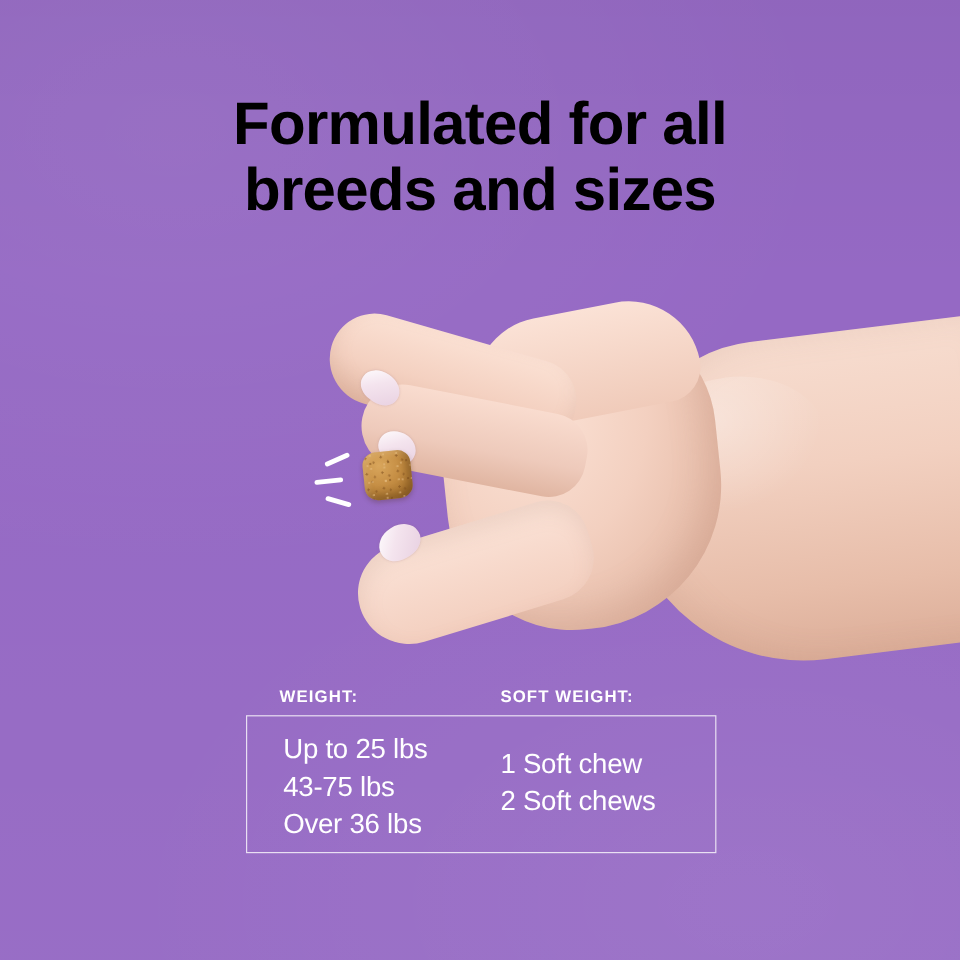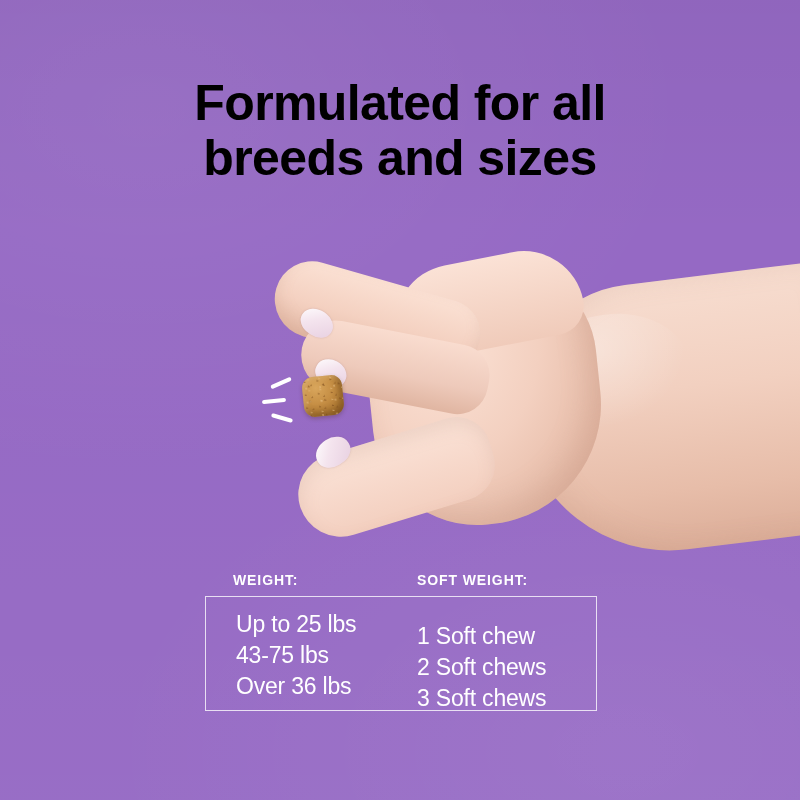--- a/index.html
+++ b/index.html
@@ -293,19 +293,18 @@
         <div class="cell cell-chews">1 Soft chew</div>
       </div>
 
       <div class="row">
         <div class="cell cell-weight">43-75 lbs</div>
         <div class="cell cell-chews">2 Soft chews</div>
       </div>
 
       <div class="row">
         <div class="cell cell-weight">Over 36 lbs</div>
-        <div class="cell cell-chews">3 Soft chews</div>
       </div>
 
     </div>
   </div>
 
 </div>
 
 </body></html>

